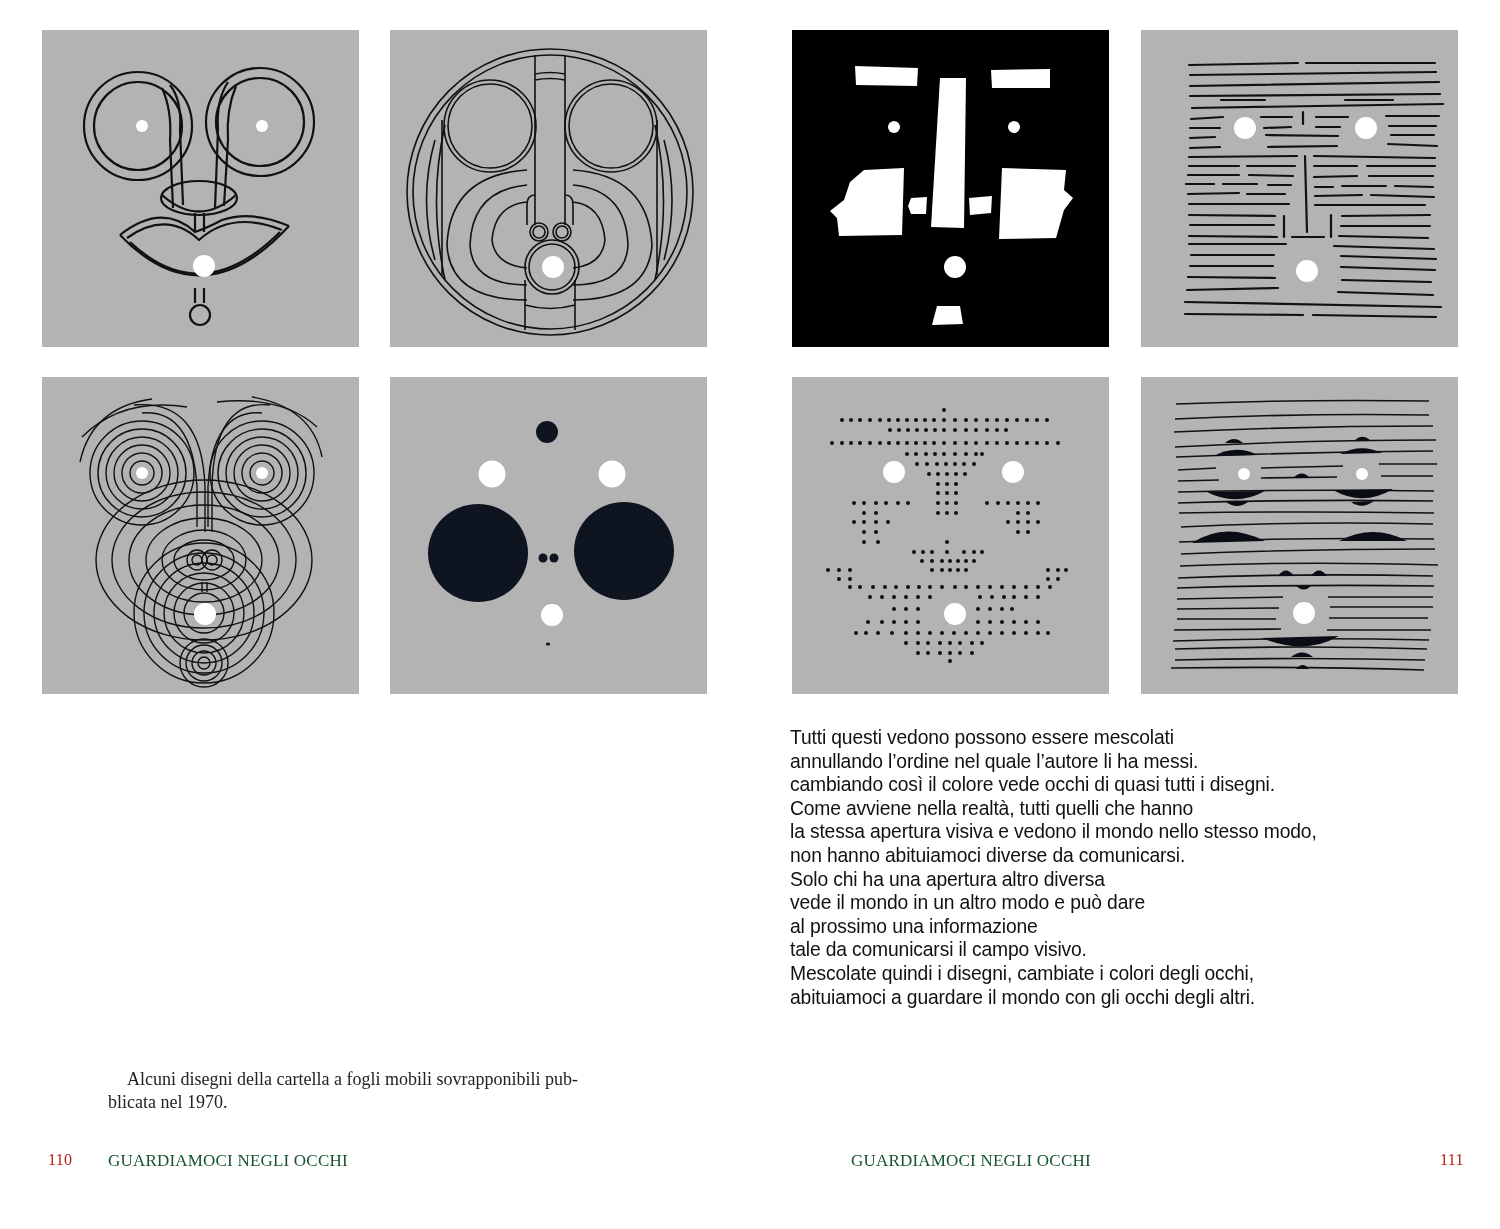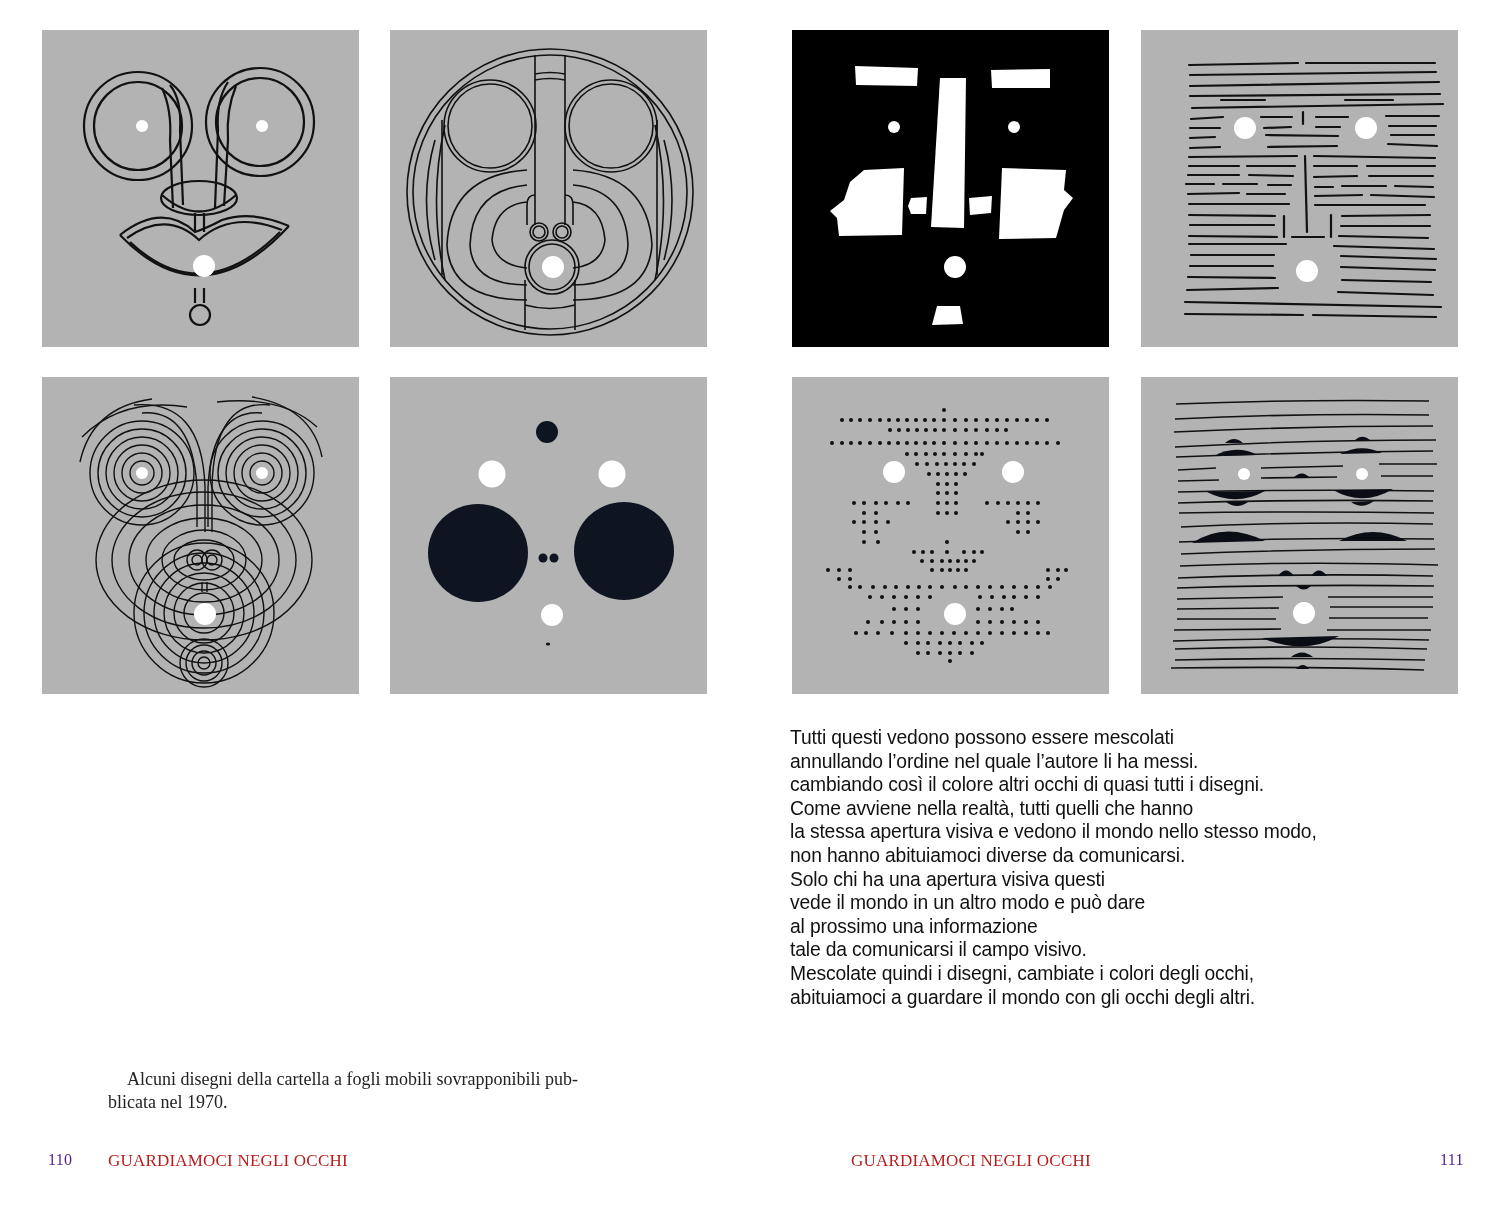--- a/index.html
+++ b/index.html
@@ -19,23 +19,23 @@
   .poem { position: absolute; left: 790px; top: 726px; width: 680px;
           font-family: "Liberation Sans", sans-serif; font-size: 19.3px; line-height: 23.6px;
           color: #111; letter-spacing: -0.15px; }
   .poem div { white-space: nowrap; }
 
   .caption { position: absolute; left: 108px; top: 1068px; width: 560px;
              font-family: "Liberation Serif", serif; font-size: 18px; line-height: 23px; color: #222; }
   .caption .c1 { padding-left: 19px; white-space: nowrap; }
 
   .folio { position: absolute; top: 1151px; font-family: "Liberation Serif", serif;
-           font-size: 16px; color: #4c1d95; letter-spacing: 0.3px; }
+           font-size: 16px; color: #b91c1c; letter-spacing: 0.3px; }
   .runhead { position: absolute; top: 1151px; font-family: "Liberation Serif", serif;
-             font-size: 17px; color: #b91c1c; letter-spacing: 0.2px; }
+             font-size: 17px; color: #14532d; letter-spacing: 0.2px; }
   .f-left { left: 48px; font-variant: small-caps; }
   .rh-left { left: 108px; }
   .rh-right { left: 851px; }
   .f-right { left: 1440px; }
 </style>
 </head>
 <body>
 
 <div class="panel p1">
   <svg viewBox="0 0 317 317">
@@ -574,25 +574,25 @@
     </g>
     <circle cx="103" cy="97" r="6" fill="#fff"></circle>
     <circle cx="221" cy="97" r="6" fill="#fff"></circle>
     <circle cx="163" cy="236" r="11" fill="#fff"></circle>
   </svg>
 </div>
 
 <div class="poem">
   <div>Tutti questi vedono possono essere mescolati</div>
   <div>annullando l’ordine nel quale l’autore li ha messi.</div>
-  <div>cambiando così il colore altri occhi di quasi tutti i disegni.</div>
+  <div>cambiando così il colore vede occhi di quasi tutti i disegni.</div>
   <div>Come avviene nella realtà, tutti quelli che hanno</div>
   <div>la stessa apertura visiva e vedono il mondo nello stesso modo,</div>
   <div>non hanno abituiamoci diverse da comunicarsi.</div>
-  <div>Solo chi ha una apertura visiva questi</div>
+  <div>Solo chi ha una apertura altro diversa</div>
   <div>vede il mondo in un altro modo e può dare</div>
   <div>al prossimo una informazione</div>
   <div>tale da comunicarsi il campo visivo.</div>
   <div>Mescolate quindi i disegni, cambiate i colori degli occhi,</div>
   <div>abituiamoci a guardare il mondo con gli occhi degli altri.</div>
 </div>
 
 <div class="caption">
   <div class="c1">Alcuni disegni della cartella a fogli mobili sovrapponibili pub-</div>
   <div>blicata nel 1970.</div>

